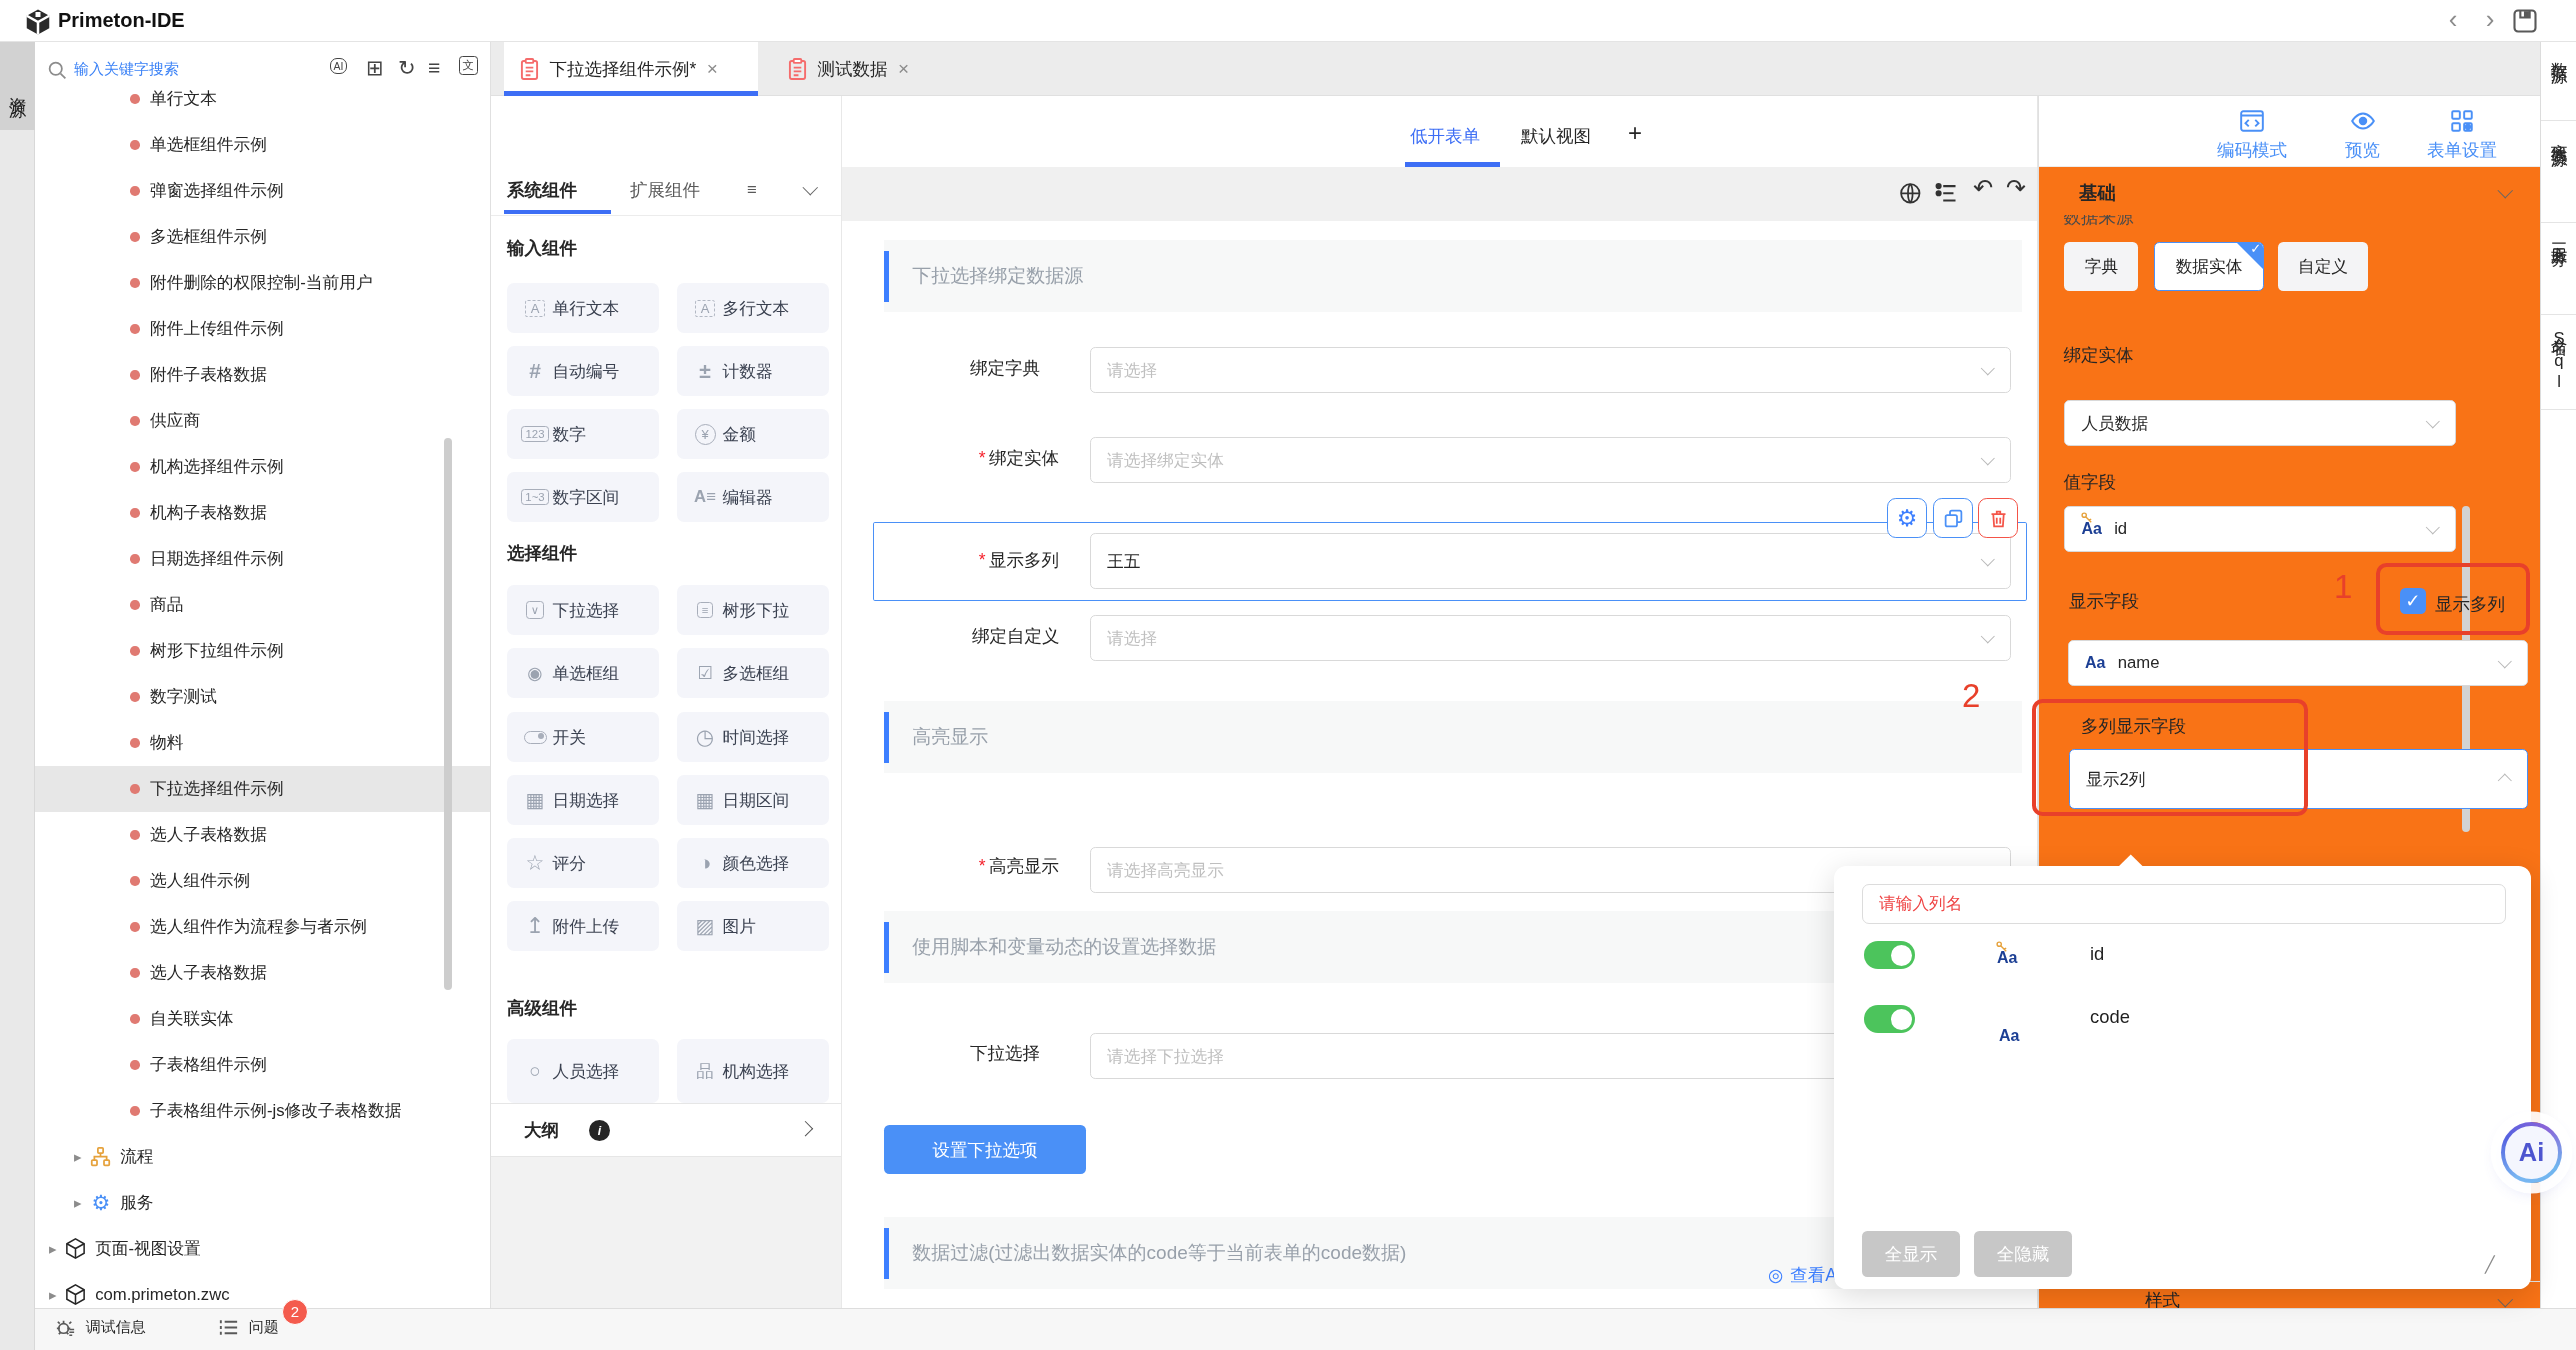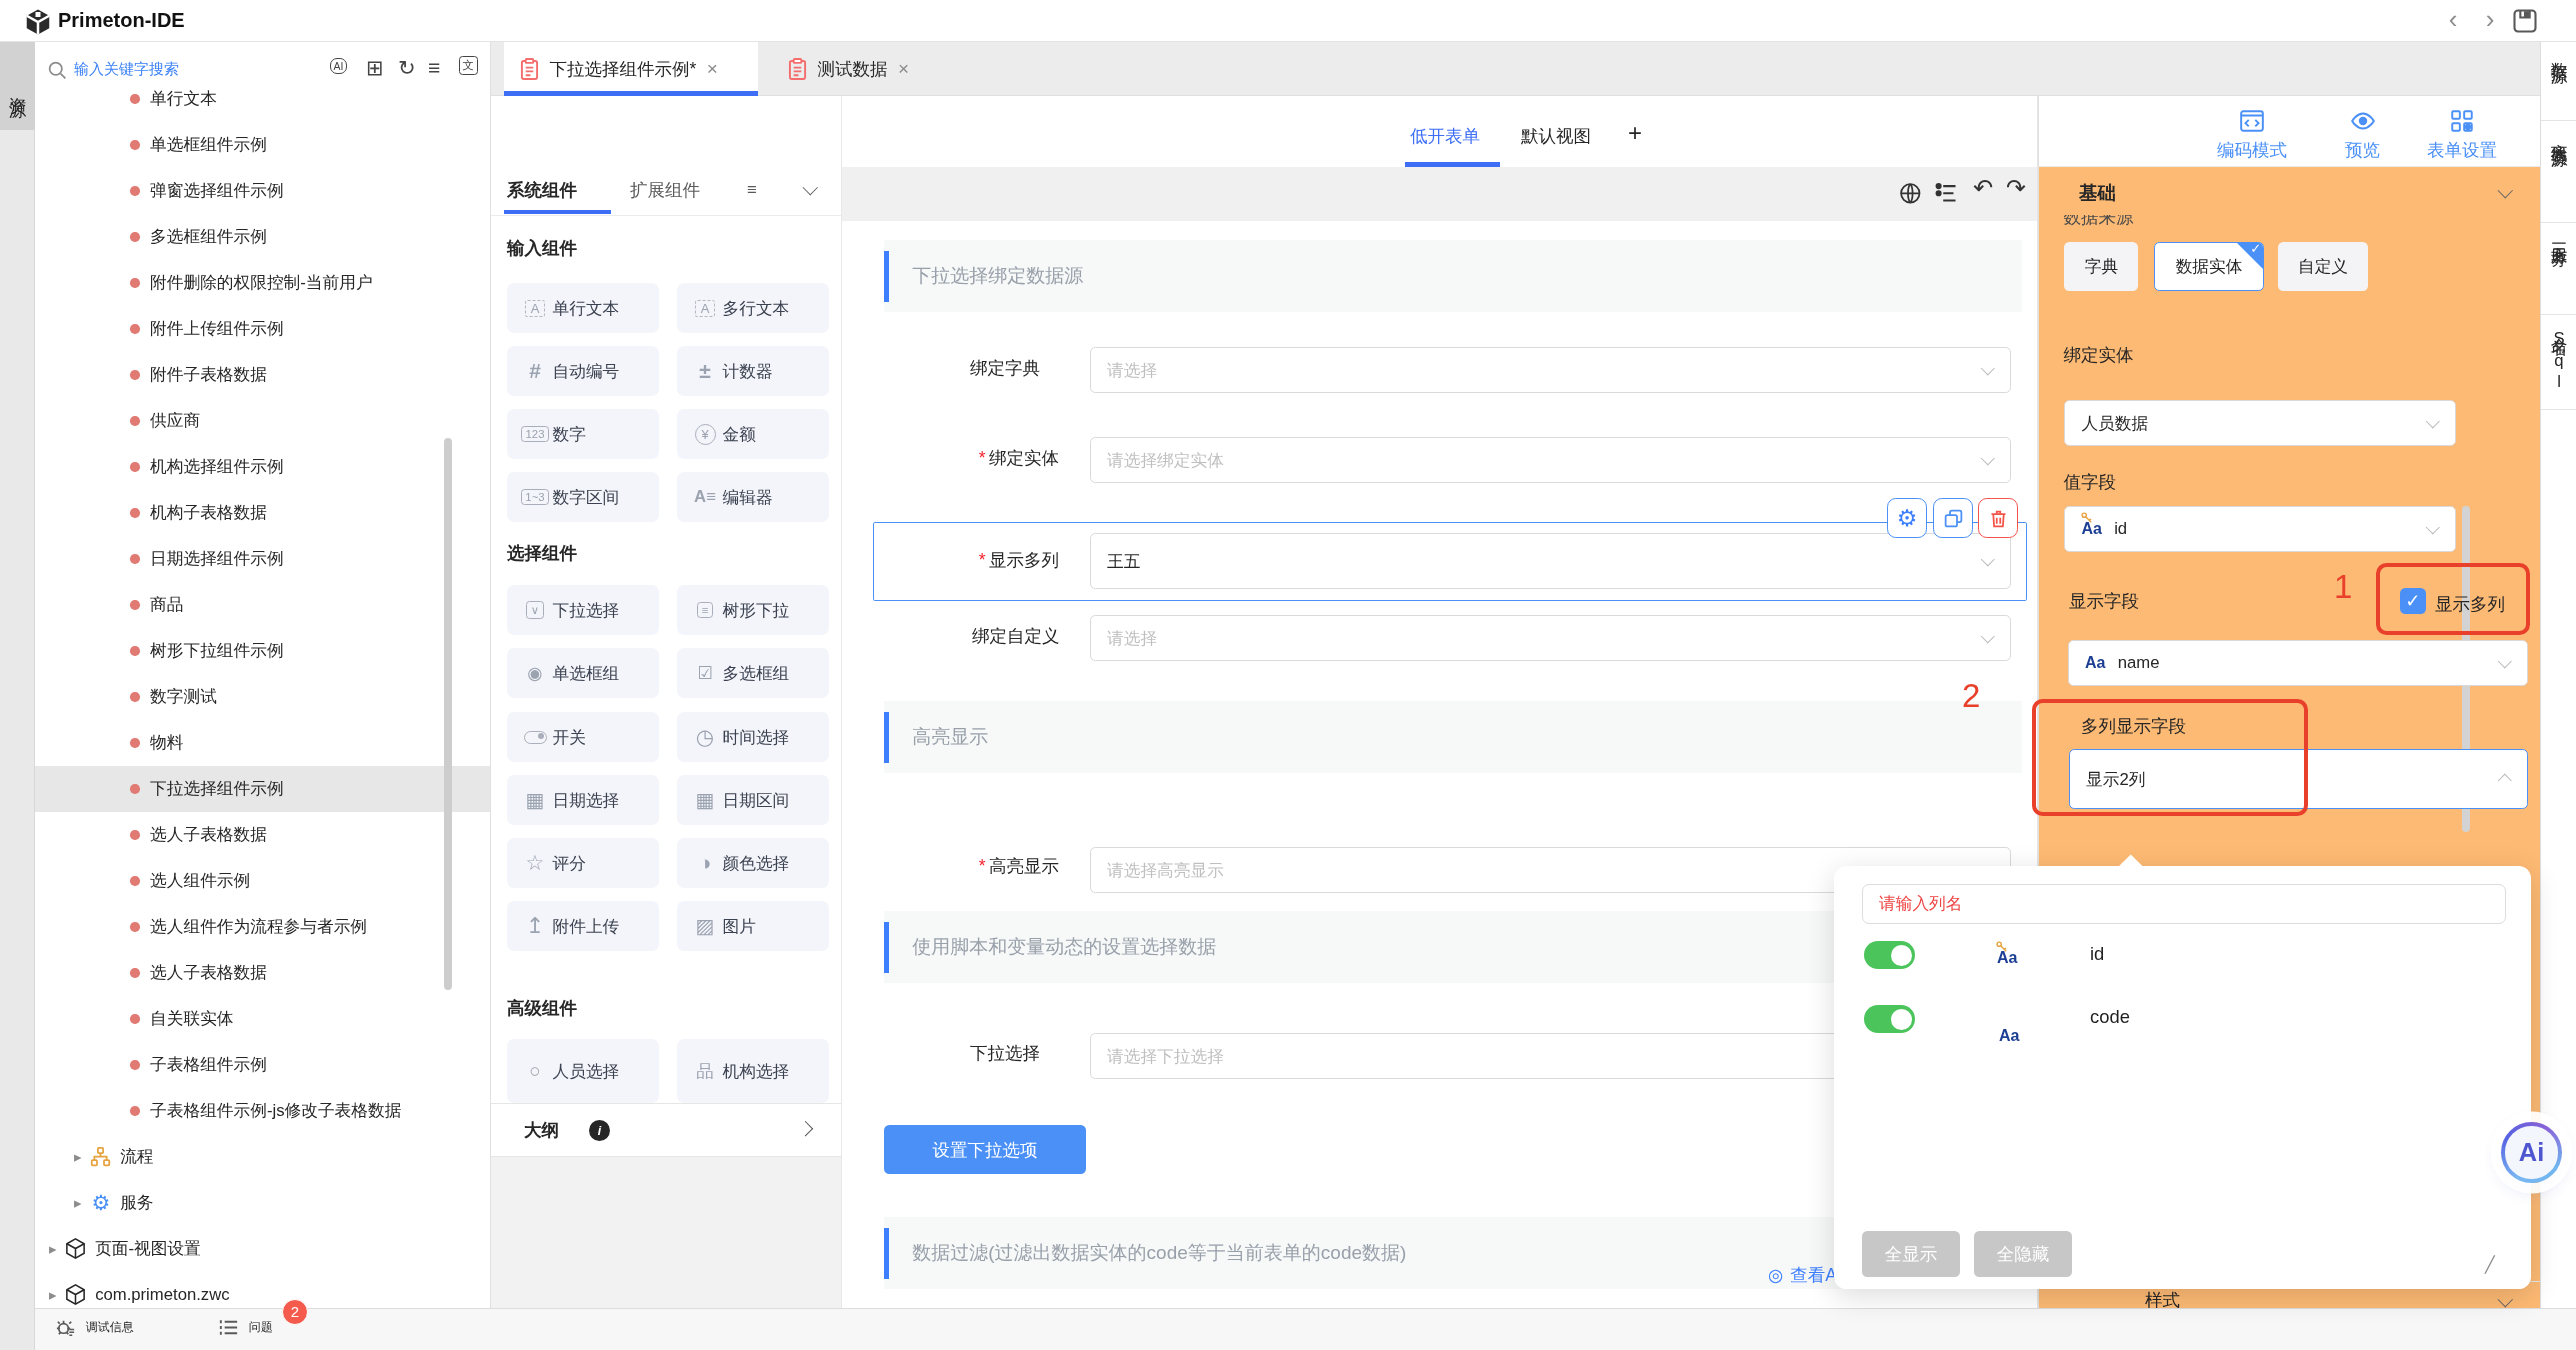--- a/index.html
+++ b/index.html
@@ -30,21 +30,21 @@
   .tlabel { font-size:16.7px; color:#262626; white-space:nowrap; }
   .caret { color:#8c8c8c; font-size:15px; margin-right:7px; }
   .g-caret { margin-left:39px; }
   .p-caret { margin-left:14px; }
   .gicon { width:24.6px; margin-right:7px; display:flex; align-items:center; justify-content:center; }
   .gear-blue { color:#4a90f7; font-size:21px; }
   #tree-scroll { position:absolute; left:409px; top:396px; width:8px; height:552px; background:#cdcdcd; border-radius:4.4px; }
 
   
   #bottombar { position:absolute; left:35px; top:1308px; width:2541px; height:42px; background:#f7f7f7; border-top:0.9px solid #ddd; z-index:40; }
-  .bb-item { position:absolute; top:7px; display:flex; align-items:center; gap:8.8px; font-size:12px; color:#262626; cursor:pointer; }
+  .bb-item { position:absolute; top:7px; display:flex; align-items:center; gap:8.8px; font-size:15px; color:#262626; cursor:pointer; }
   #badge { position:absolute; left:247px; top:-10.5px; width:26px; height:26px; background:#f45b4d; border:1.8px solid #fff; border-radius:50%; color:#fff; font-size:15px; display:flex; align-items:center; justify-content:center; z-index:45; }
 
   
   #tabstrip { position:absolute; left:491px; top:42px; width:2049px; height:54px; background:#ececec; border-bottom:0.9px solid #e0e0e0; }
   .ftab { position:absolute; top:0; height:54px; display:flex; align-items:center; gap:10.5px; padding:0 16px; cursor:pointer; }
   .ftab .flabel { font-size:17.5px; color:#262626; white-space:nowrap; }
   .ftab .fclose { font-size:19px; color:#8c8c8c; }
   #ftab-active { left:13px; width:254px; background:#fff; }
   #ftab-underline { position:absolute; left:13px; top:49px; width:254px; height:5.3px; background:#3d6ef5; }
   #ftab2 { left:281px; width:171px; }
@@ -88,21 +88,21 @@
   .chev { position:absolute; right:17.5px; top:50%; width:9.6px; height:9.6px; border-right:1.8px solid #b8b8b8; border-bottom:1.8px solid #b8b8b8; transform:translateY(-70%) rotate(45deg); }
   .chev.up { transform:translateY(-30%) rotate(-135deg); }
   #selrow { position:absolute; left:31px; top:426px; width:1154px; height:79px; border:1.8px solid #4a90f7; border-radius:1.8px; background:#fff; }
   .rowbtn { position:absolute; width:40px; height:40px; background:#fff; border-radius:8.8px; display:flex; align-items:center; justify-content:center; cursor:pointer; z-index:5; }
   .rowbtn.blue { border:1.8px solid #4a90f7; color:#3d7fff; }
   .rowbtn.red { border:1.8px solid #f45448; color:#f45448; }
   #set-options-btn { position:absolute; left:42px; top:1029px; width:202px; height:49px; background:#4a90f7; border-radius:5.3px; color:#fff; font-size:17.5px; display:flex; align-items:center; justify-content:center; cursor:pointer; }
   #api-link { position:absolute; left:926px; top:1167px; display:flex; align-items:center; gap:7px; color:#3d7fff; font-size:17.5px; cursor:pointer; }
 
   
-  #inspector { position:absolute; left:2038px; top:96px; width:502px; height:1212px; background:#fdba74; border-left:0.9px solid #e0e0e0; overflow:hidden; }
+  #inspector { position:absolute; left:2038px; top:96px; width:502px; height:1212px; background:#f97316; border-left:0.9px solid #e0e0e0; overflow:hidden; }
   #insp-toprow { position:absolute; left:0; top:0; width:502px; height:71px; background:#fff; border-bottom:0.9px solid #ececec; }
   .action { position:absolute; display:flex; flex-direction:column; align-items:center; gap:3.5px; color:#4a90f7; cursor:pointer; }
   .action .alabel { font-size:17.5px; }
   #insp-header { position:absolute; left:40px; top:84px; font-size:18.4px; font-weight:700; color:#262626; }
   .ichev { position:absolute; width:10.5px; height:10.5px; border-right:1.8px solid #666; border-bottom:1.8px solid #666; transform:rotate(45deg); }
   #clipped-label { position:absolute; left:24.6px; top:119px; width:140px; height:13px; overflow:hidden; }
   #clipped-label span { display:block; margin-top:-9.6px; font-size:17.5px; color:#4a4a4a; }
   .seg { position:absolute; top:146px; height:49px; border-radius:5.3px; background:#f4f4f6; display:flex; align-items:center; justify-content:center; font-size:16.7px; color:#262626; cursor:pointer; }
   .seg.active { background:#fff; border:1.8px solid #4a90f7; overflow:hidden; }
   .seg .corner { position:absolute; right:0; top:0; width:26px; height:26px; background:#4a90f7; clip-path:polygon(100% 0,0 0,100% 100%); }

